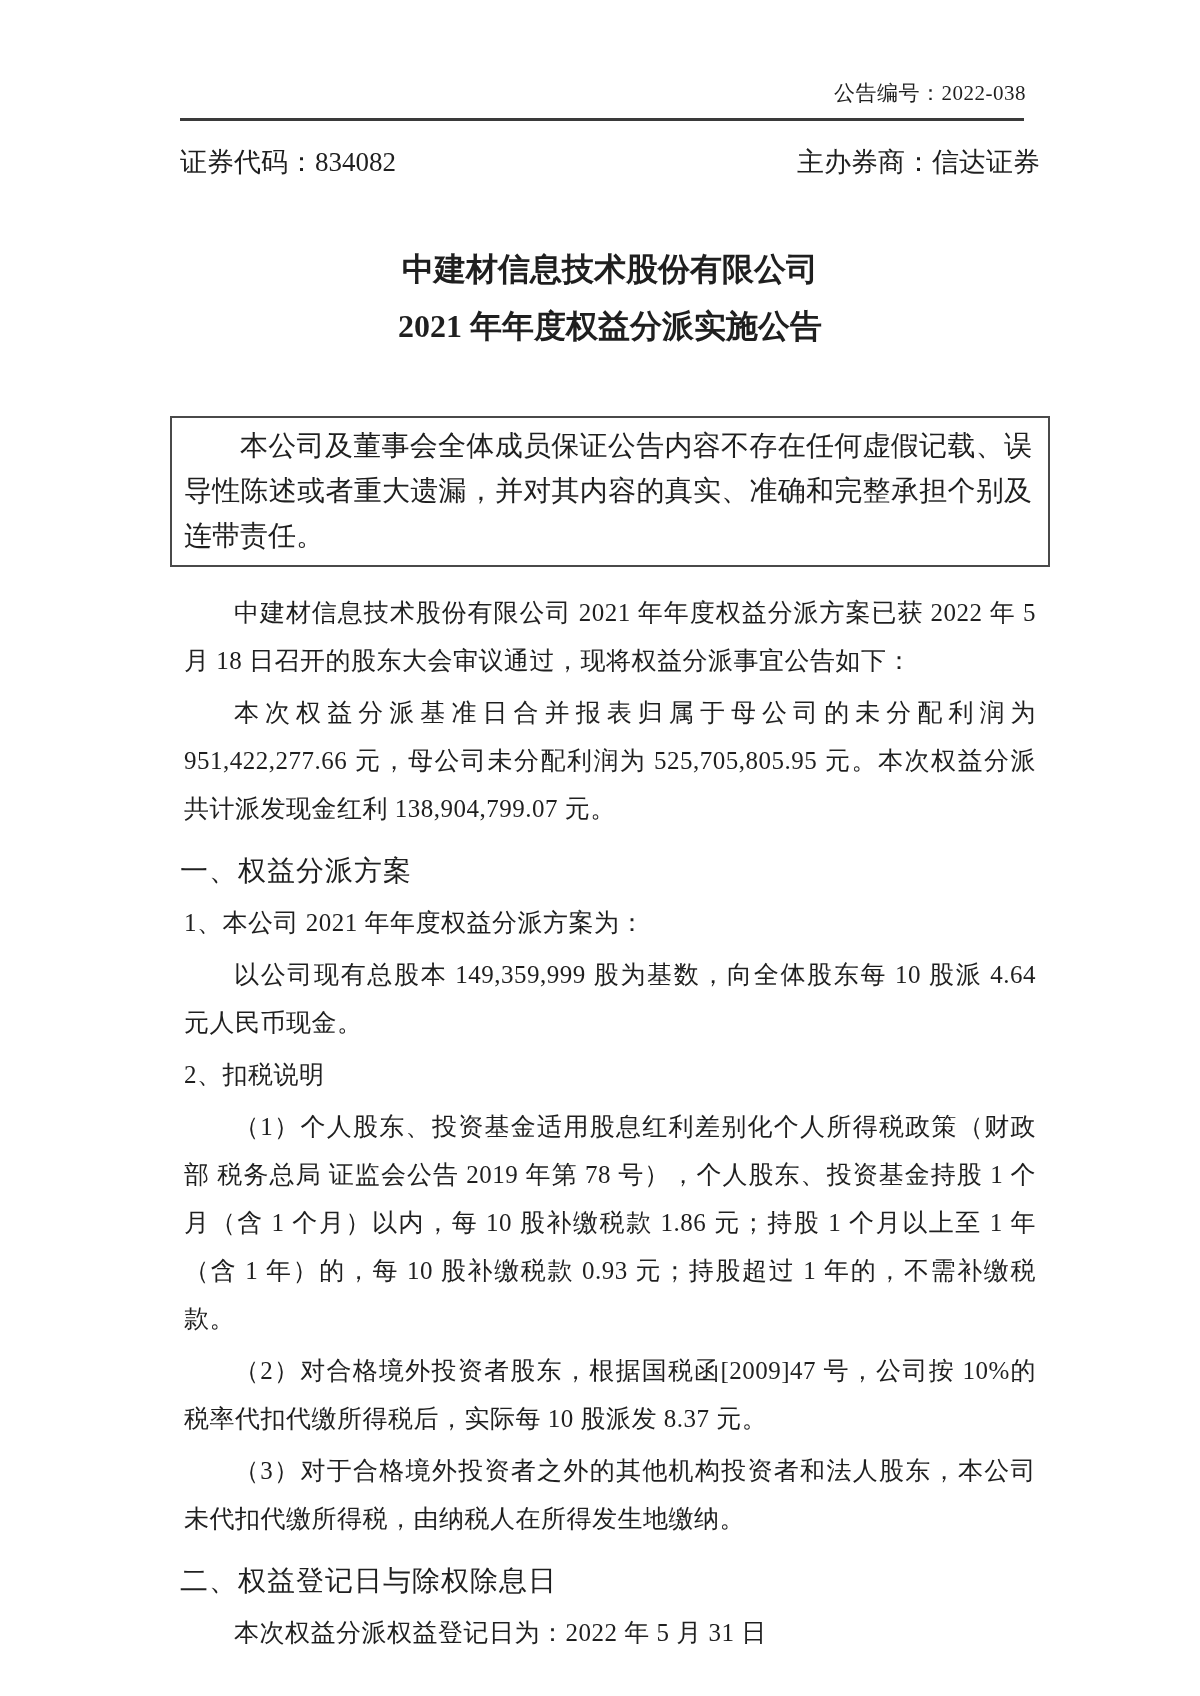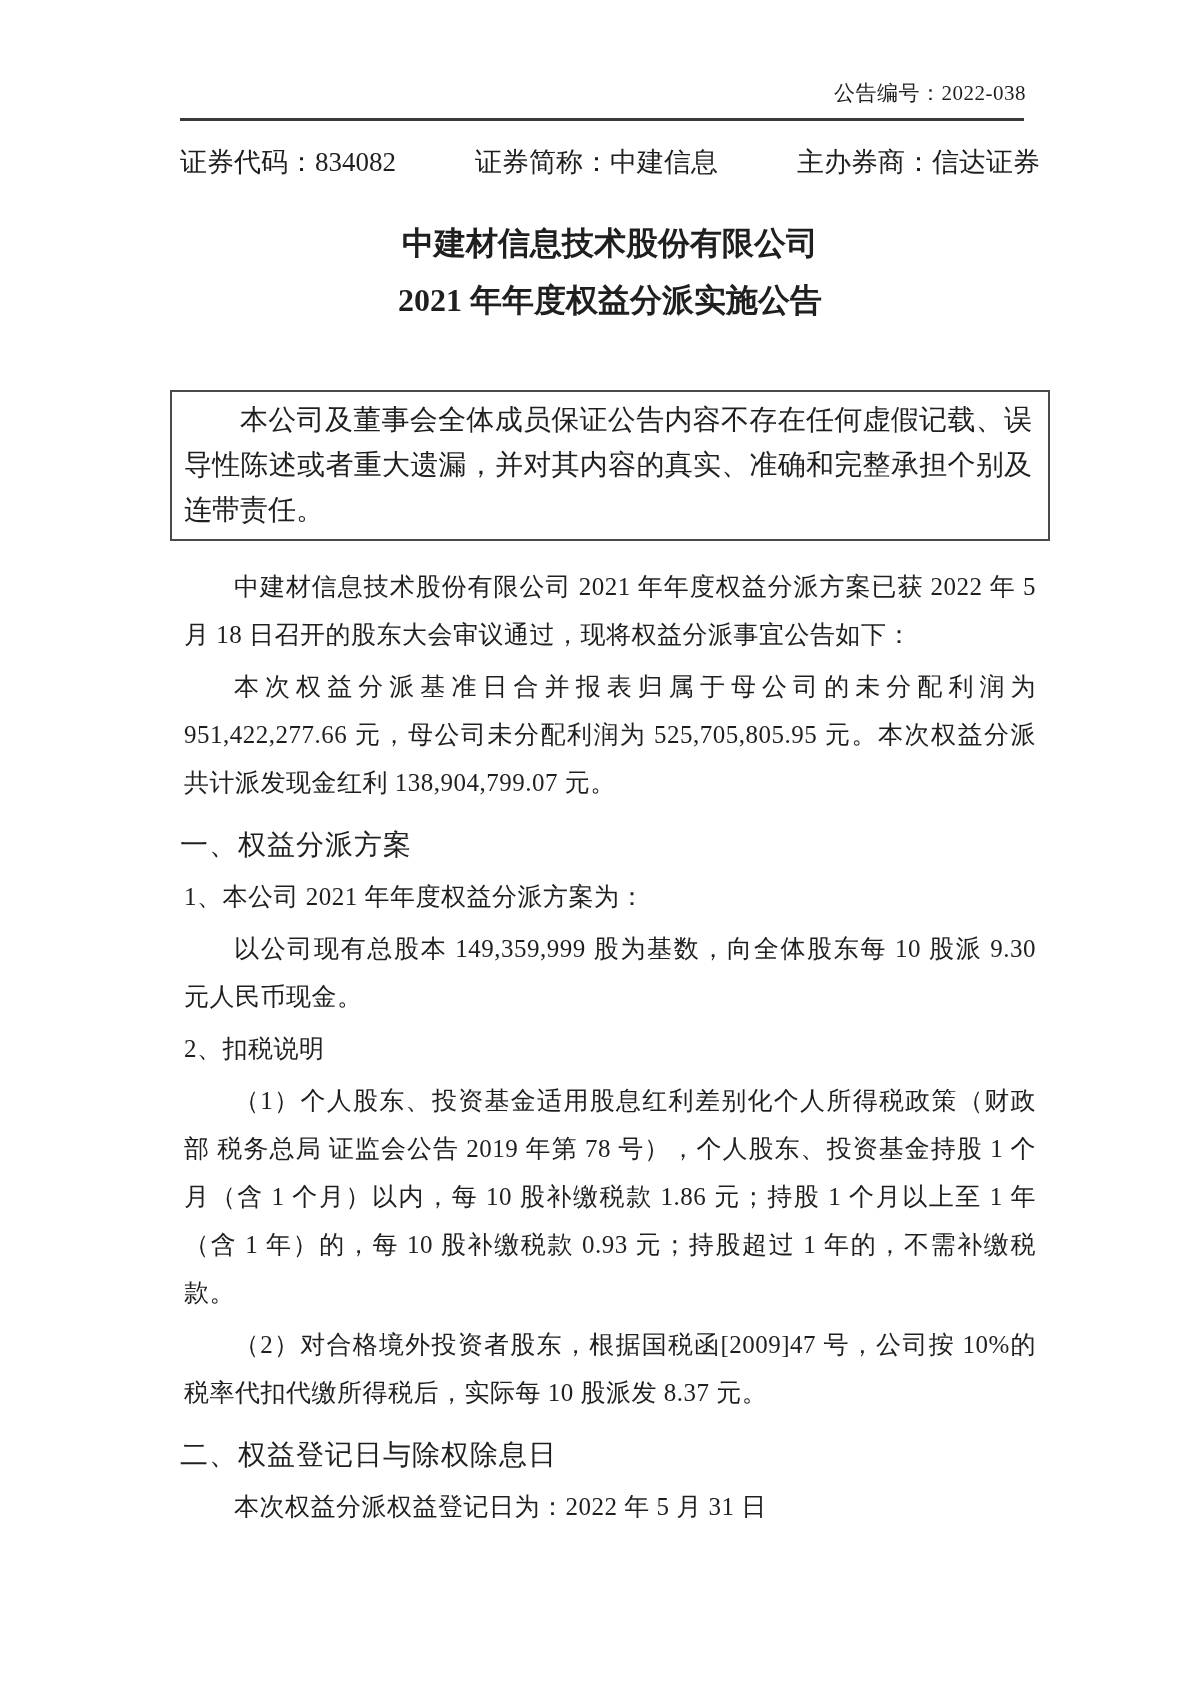--- a/index.html
+++ b/index.html
@@ -38,21 +38,21 @@
     font-size: 27px;
     line-height: 34px;
   }
   .title {
     text-align: center;
     font-weight: bold;
     font-size: 32px;
     line-height: 44px;
     margin: 0;
   }
-  .title.first { margin-top: 42px; }
+  .title.first { margin-top: 68px; }
   .title.second { margin-top: 13px; }
   .disclaimer-box {
     margin: 68px -10px 8px -10px;
     border: 2px solid #4a4a4a;
     padding: 5px 16px 7px 12px;
     box-sizing: border-box;
   }
   .disclaimer-box p {
     margin: 0;
     font-size: 28px;
@@ -83,21 +83,20 @@
 <body>
 
 <div class="page">
 
   <div class="announce-no">公告编号：2022-038</div>
 
   <hr class="top-rule">
 
   <div class="meta-row">
     <span>证券代码：834082</span>
-    <span>证券简称：中建信息</span>
     <span>主办券商：信达证券</span>
   </div>
 
   <h1 class="title first">中建材信息技术股份有限公司</h1>
 
   <h1 class="title second">2021 年年度权益分派实施公告</h1>
 
   <div class="disclaimer-box">
     <p>本公司及董事会全体成员保证公告内容不存在任何虚假记载、误导性陈述或者重大遗漏，并对其内容的真实、准确和完整承担个别及连带责任。</p>
   </div>
@@ -105,27 +104,28 @@
   <div class="body-text">
 
     <p class="para-indent">中建材信息技术股份有限公司 2021 年年度权益分派方案已获 2022 年 5 月 18 日召开的股东大会审议通过，现将权益分派事宜公告如下：</p>
 
     <p class="para-indent">本次权益分派基准日合并报表归属于母公司的未分配利润为 951,422,277.66 元，母公司未分配利润为  525,705,805.95  元。本次权益分派共计派发现金红利 138,904,799.07 元。</p>
 
     <h2 class="sec-heading">一、权益分派方案</h2>
 
     <p class="para-flush">1、本公司 2021 年年度权益分派方案为：</p>
 
-    <p class="para-indent">以公司现有总股本 149,359,999 股为基数，向全体股东每 10 股派 9.30 元人民币现金。</p>
+    <p class="para-indent">以公司现有总股本 149,359,999 股为基数，向全体股东每 10 股派 4.64 元人民币现金。</p>
 
     <p class="para-flush">2、扣税说明</p>
 
     <p class="para-indent">（1）个人股东、投资基金适用股息红利差别化个人所得税政策（财政部  税务总局  证监会公告 2019 年第 78 号），个人股东、投资基金持股 1 个月（含 1 个月）以内，每 10 股补缴税款 1.86 元；持股 1 个月以上至 1 年（含 1 年）的，每 10 股补缴税款 0.93 元；持股超过 1 年的，不需补缴税款。</p>
 
     <p class="para-indent">（2）对合格境外投资者股东，根据国税函[2009]47 号，公司按 10%的税率代扣代缴所得税后，实际每 10 股派发 8.37 元。</p>
 
+    <p class="para-indent">（3）对于合格境外投资者之外的其他机构投资者和法人股东，本公司未代扣代缴所得税，由纳税人在所得发生地缴纳。</p>
 
     <h2 class="sec-heading">二、权益登记日与除权除息日</h2>
 
     <p class="para-indent record-date">本次权益分派权益登记日为：2022 年 5 月 31 日</p>
 
   </div>
 </div>
 
 </body></html>

